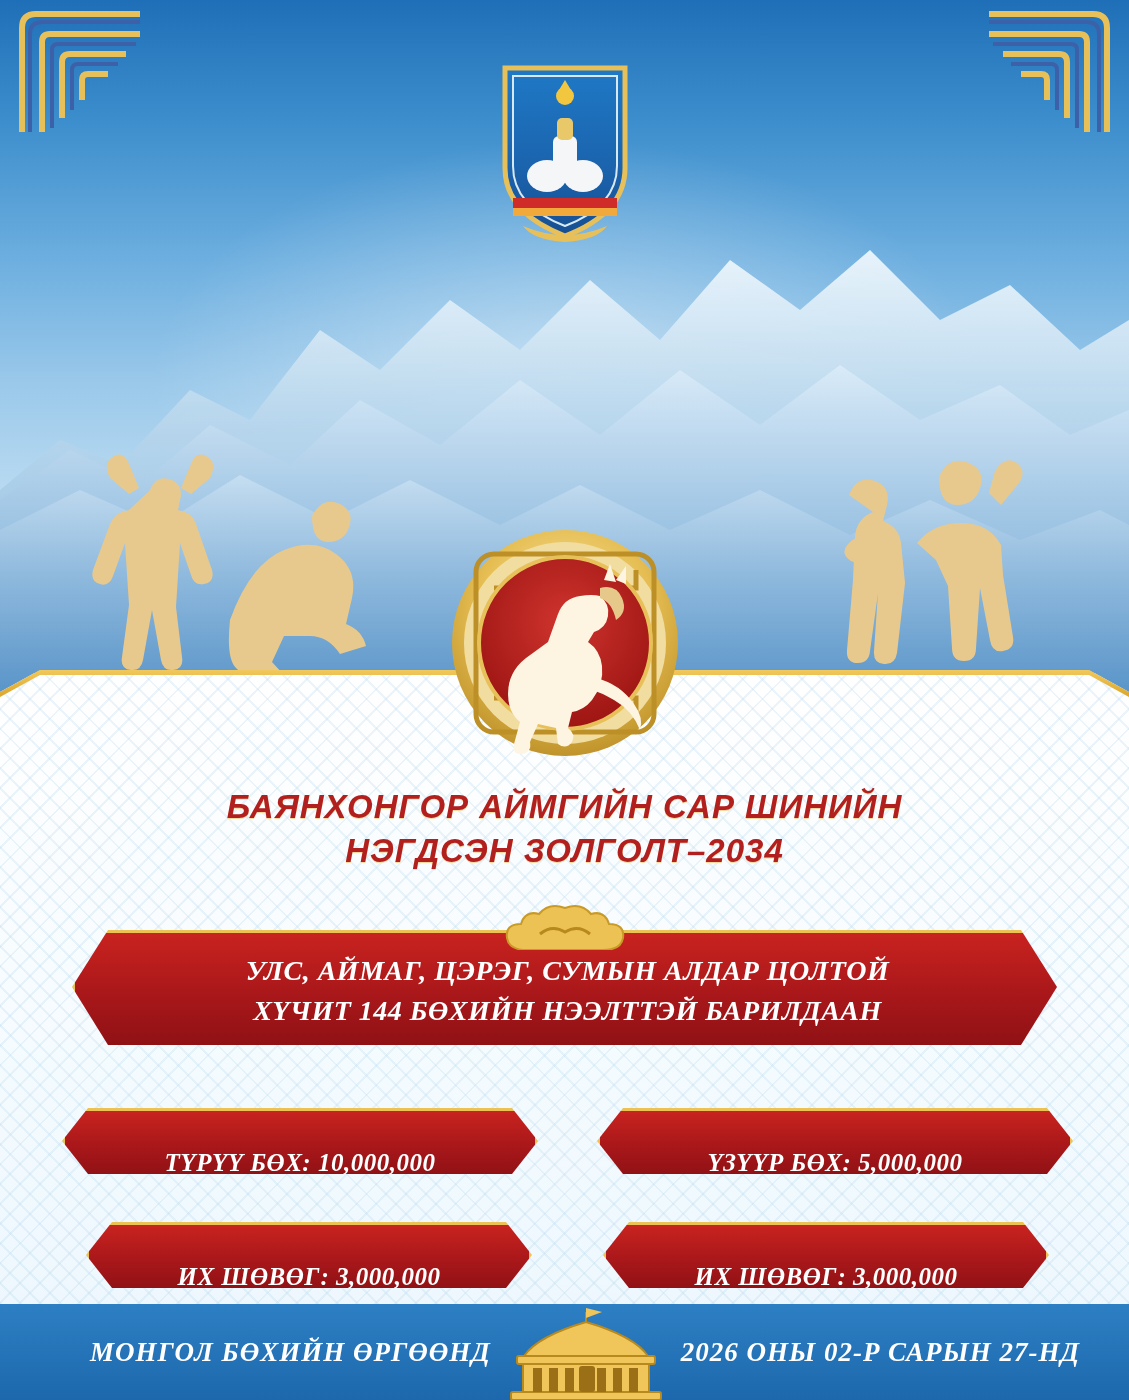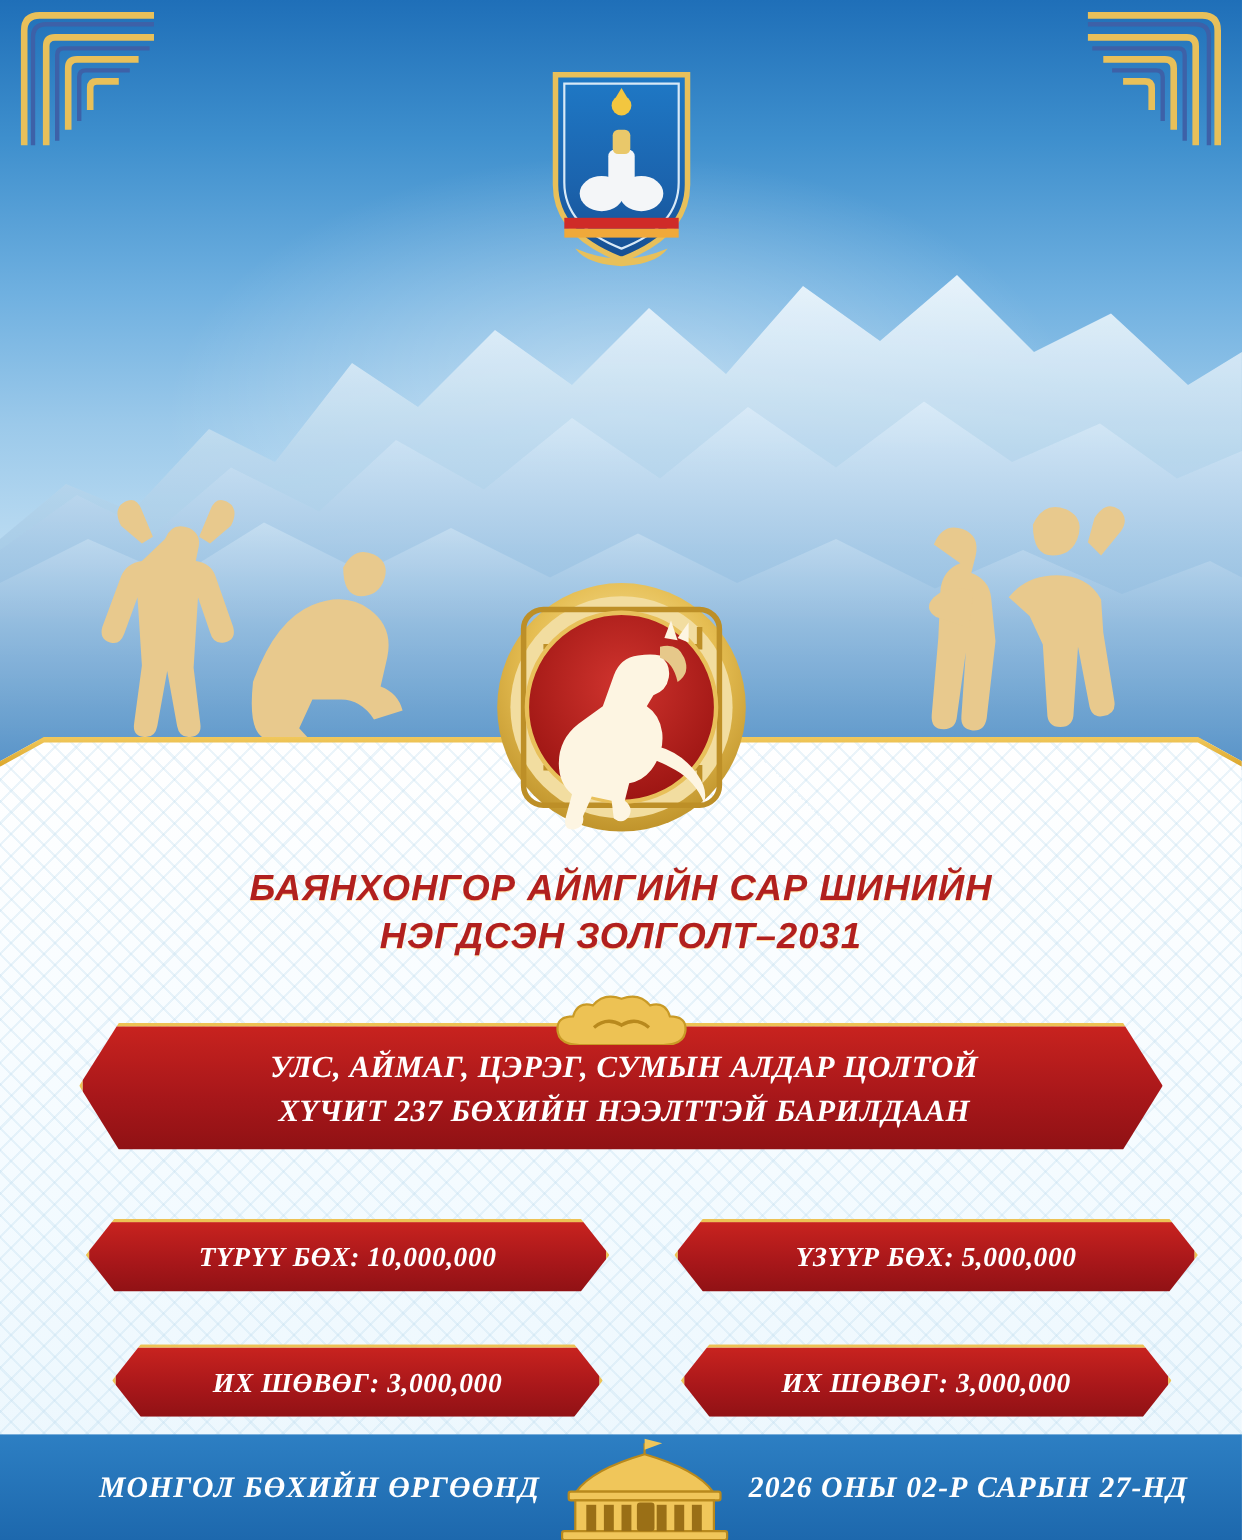--- a/index.html
+++ b/index.html
@@ -117,25 +117,25 @@
   .banner-crest{
     position:absolute;left:50%;top:-26px;transform:translateX(-50%);
     width:170px;height:46px;z-index:10;
   }
 
   
   .prize{
     position:absolute;height:66px;z-index:9;
   }
   .prize .chev{
-    position:absolute;left:16px;top:0;width:100%;height:66px;
+    position:absolute;left:0;top:0;width:100%;height:66px;
     background:linear-gradient(180deg,#c8231f 0%,#a8171a 55%,#8e1114 100%);
     border:3px solid #edc254;
     clip-path:polygon(26px 0, calc(100% - 26px) 0, 100% 33px, calc(100% - 26px) 66px, 26px 66px, 0 33px);
-    display:flex;align-items:center;justify-content:center;
+    display:flex;align-items:flex-end;justify-content:center;
   }
   .prize .ptext{
     color:#ffffff;font-weight:bold;font-style:italic;font-size:25px;
     font-family:"Liberation Serif", serif;letter-spacing:.5px;
   }
   .prize.p1{left:62px;top:1108px;width:470px;}
   .prize.p2{right:62px;top:1108px;width:470px;text-decoration:underline;}
   .prize.p3{left:86px;top:1222px;width:440px;}
   .prize.p4{right:86px;top:1222px;width:440px;}
 
@@ -322,33 +322,33 @@
       <path d="M30,8 q12,8 2,16 q-10,8 0,18 q10,8 0,18 q-10,8 -2,20 q8,12 -2,22 q-10,10 0,20 q8,8 -2,16"></path>
       <path d="M22,22 h16 M22,50 h16 M20,78 h18 M22,108 h16"></path>
       <path d="M82,10 q10,6 2,14 q-8,8 0,16 q8,8 0,18 q-8,8 -2,18 q6,10 -2,20 q-8,10 0,18 q6,6 -2,12"></path>
       <path d="M74,24 h16 M74,52 h16 M72,80 h18 M74,110 h16"></path>
       <path d="M50,100 q12,4 8,14 q-4,10 -14,8"></path>
     </g>
   </svg>
 
   <div class="title">
     <div class="title-line">БАЯНХОНГОР АЙМГИЙН САР ШИНИЙН</div>
-    <div class="title-line">НЭГДСЭН ЗОЛГОЛТ–2031</div>
+    <div class="title-line">НЭГДСЭН ЗОЛГОЛТ–2034</div>
   </div>
 
   <div class="banner">
     <svg class="banner-crest" viewBox="0 0 170 46">
       <g fill="#edc254" stroke="#c99a26" stroke-width="2">
         <path d="M85,4 q16,-6 26,6 q14,-4 18,10 q16,0 14,14 q-2,12 -20,12 l-76,0 q-18,0 -20,-12 q-2,-14 14,-14 q4,-14 18,-10 q10,-12 26,-6 z"></path>
       </g>
       <path d="M60,30 q12,-10 25,-2 q13,-8 25,2" fill="none" stroke="#b8891d" stroke-width="3"></path>
     </svg>
     <div class="banner-inner">
       <div class="banner-text">УЛС, АЙМАГ, ЦЭРЭГ, СУМЫН АЛДАР ЦОЛТОЙ</div>
-      <div class="banner-text">ХҮЧИТ 237 БӨХИЙН НЭЭЛТТЭЙ БАРИЛДААН</div>
+      <div class="banner-text">ХҮЧИТ 144 БӨХИЙН НЭЭЛТТЭЙ БАРИЛДААН</div>
     </div>
   </div>
 
   <div class="prize p1">
     <div class="chev">
       <span class="ptext">ТҮРҮҮ БӨХ: 10,000,000</span>
     </div>
   </div>
   <div class="prize p2">
     <div class="chev">

